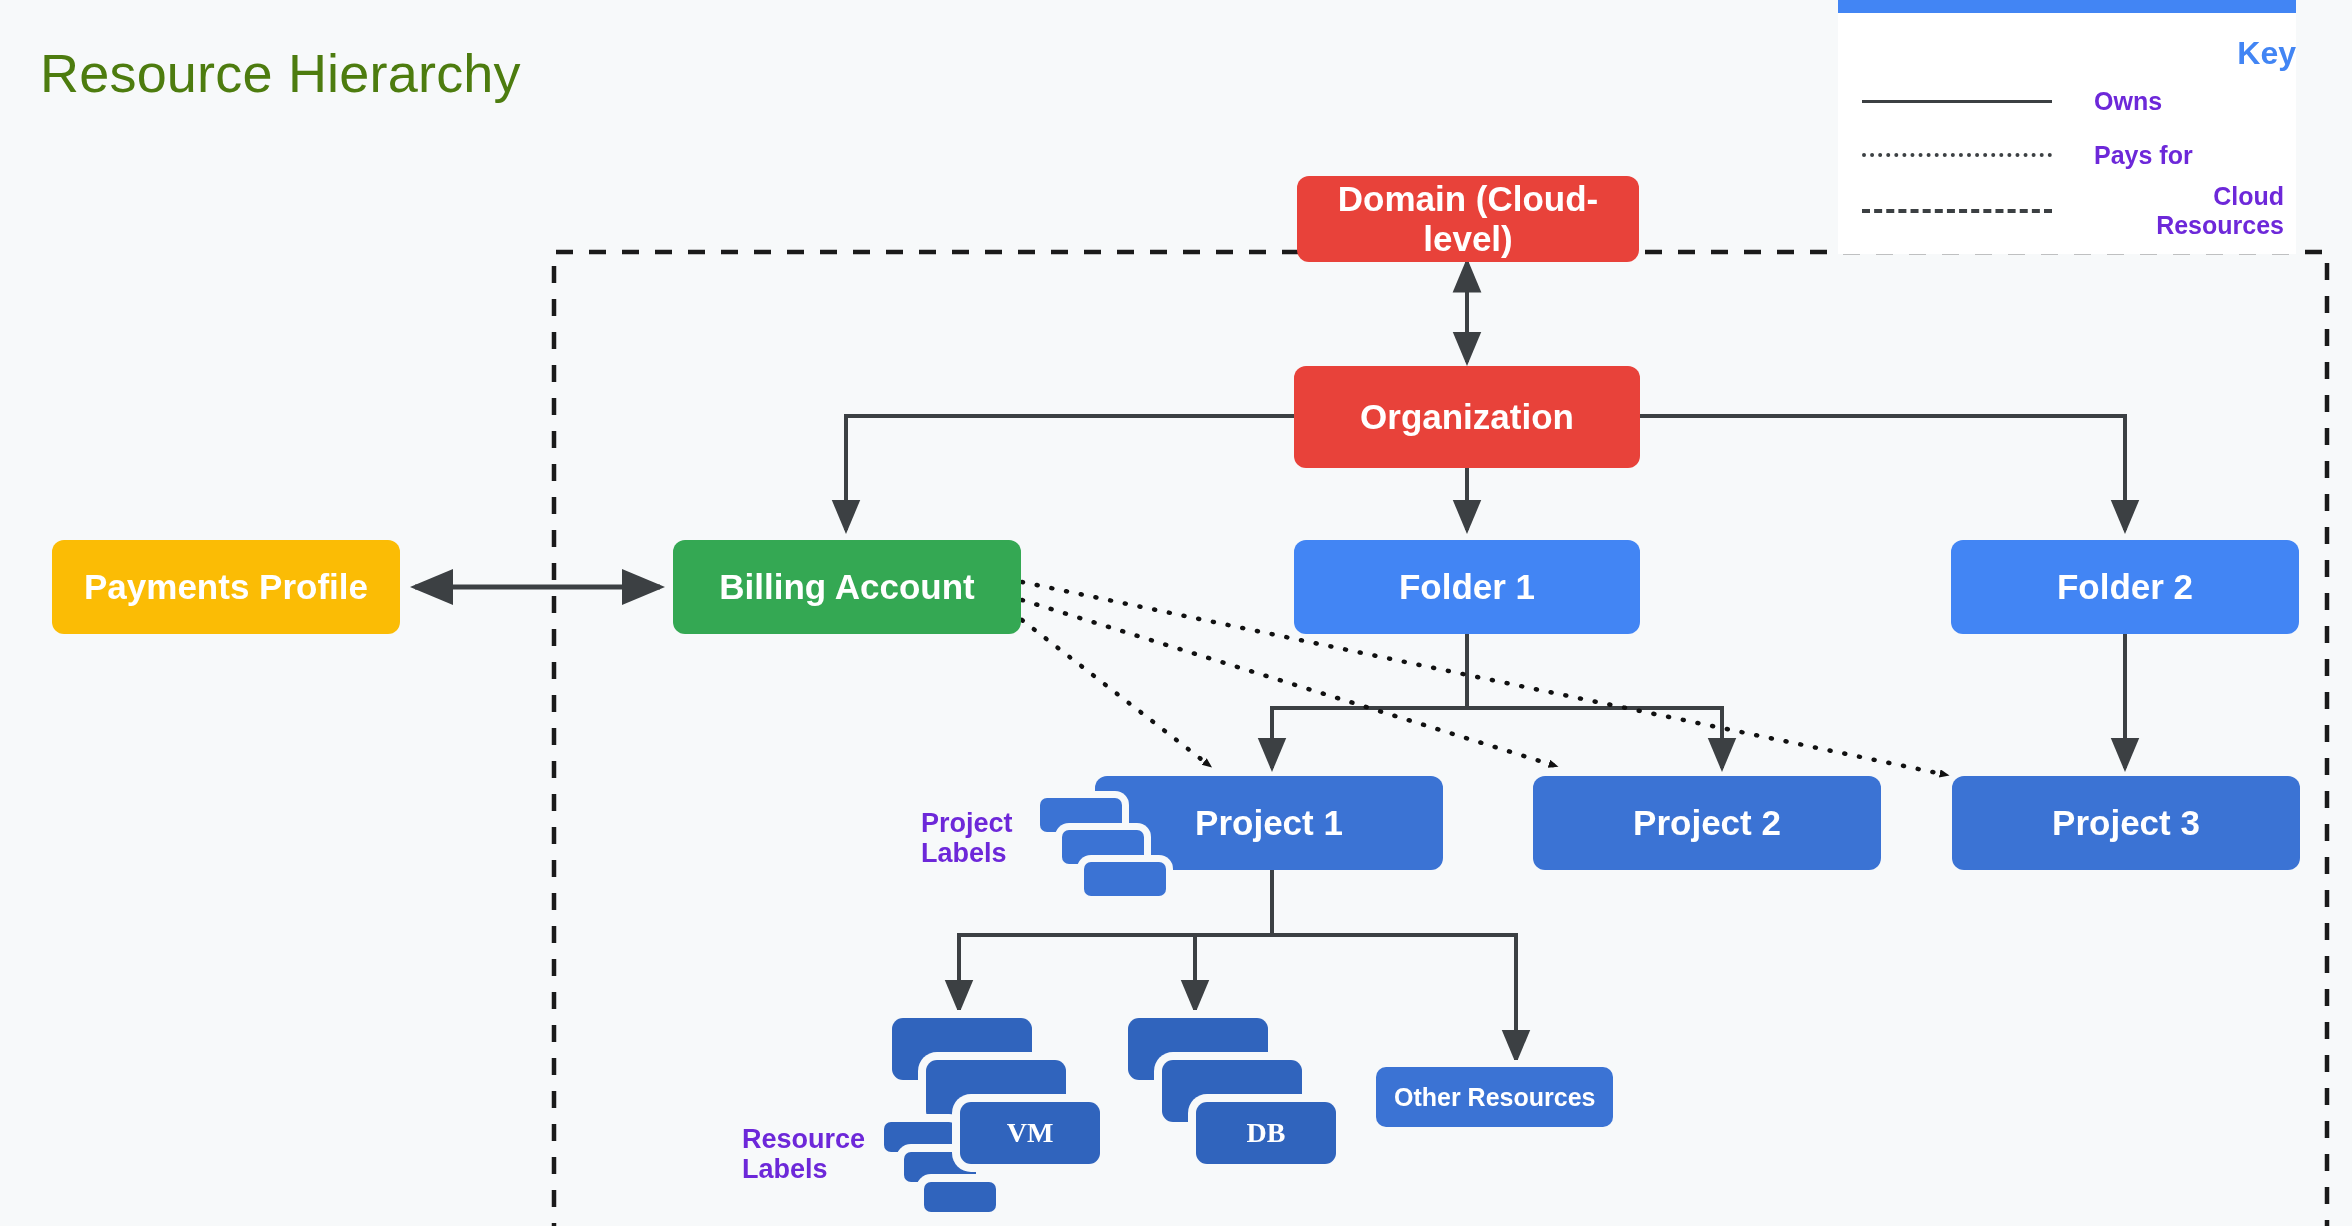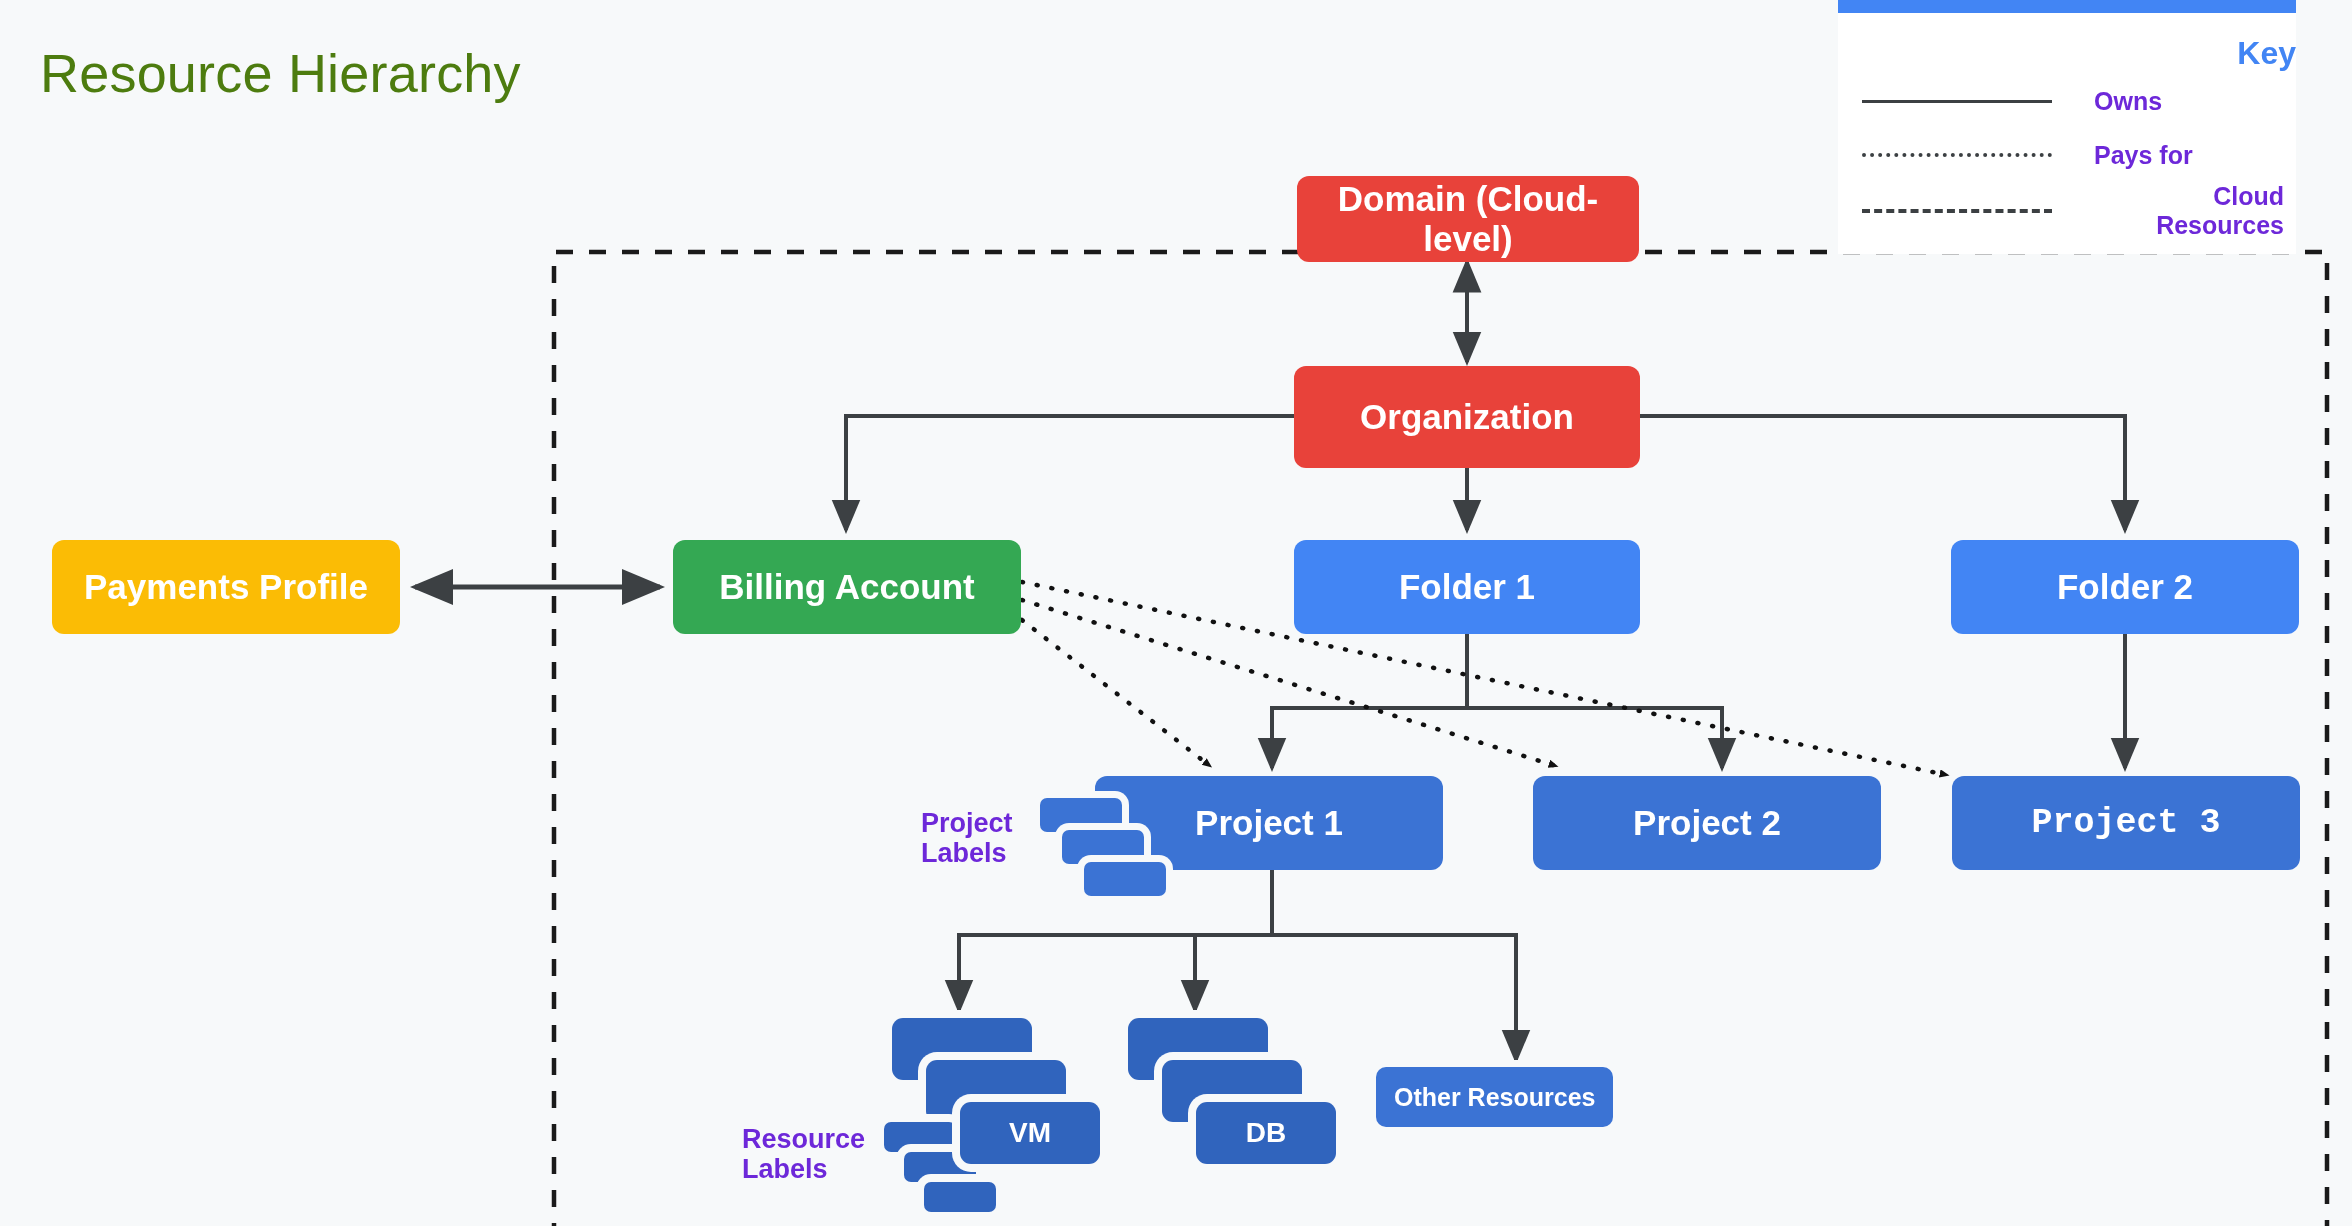--- a/index.html
+++ b/index.html
@@ -81,20 +81,21 @@
     position: absolute;
     background: #3b73d4;
     border-radius: 7px;
     box-shadow: 0 0 0 7px #f7f9fa;
   }
 
   
   .resstack {
     position: absolute;
     z-index: 6;
+    font-family: Liberation Serif, serif;
   }
   .rescard {
     position: absolute;
     background: #3064bd;
     border-radius: 11px;
     box-shadow: 0 0 0 8px #f7f9fa;
   }
   .rescard.labeled {
     display: flex;
     align-items: center;
@@ -206,21 +207,21 @@
   <div class="node green" style="left:673px; top:540px; width:348px; height:94px;">Billing Account</div>
 
   <div class="node blue" style="left:1294px; top:540px; width:346px; height:94px;">Folder 1</div>
 
   <div class="node blue" style="left:1951px; top:540px; width:348px; height:94px;">Folder 2</div>
 
   <div class="node dkblue" style="left:1095px; top:776px; width:348px; height:94px;">Project 1</div>
 
   <div class="node dkblue" style="left:1533px; top:776px; width:348px; height:94px;">Project 2</div>
 
-  <div class="node dkblue" style="left:1952px; top:776px; width:348px; height:94px;font-family:Liberation Mono, monospace;">Project 3</div>
+  <div class="node dkblue" style="left:1952px; top:776px; width:348px; height:94px;">Project 3</div>
 
   <div class="node dkblue small-pill" style="left:1376px; top:1067px; height:60px;">Other Resources</div>
 
   <div class="sidelabel" style="left:921px; top:808px; width:150px;">
     <div>Project</div>
     <div>Labels</div>
   </div>
 
   <div class="chipstack" style="left:1040px; top:798px; width:130px; height:102px;">
     <div class="chip" style="left:0px;  top:0px;  width:82px; height:34px;"></div>

